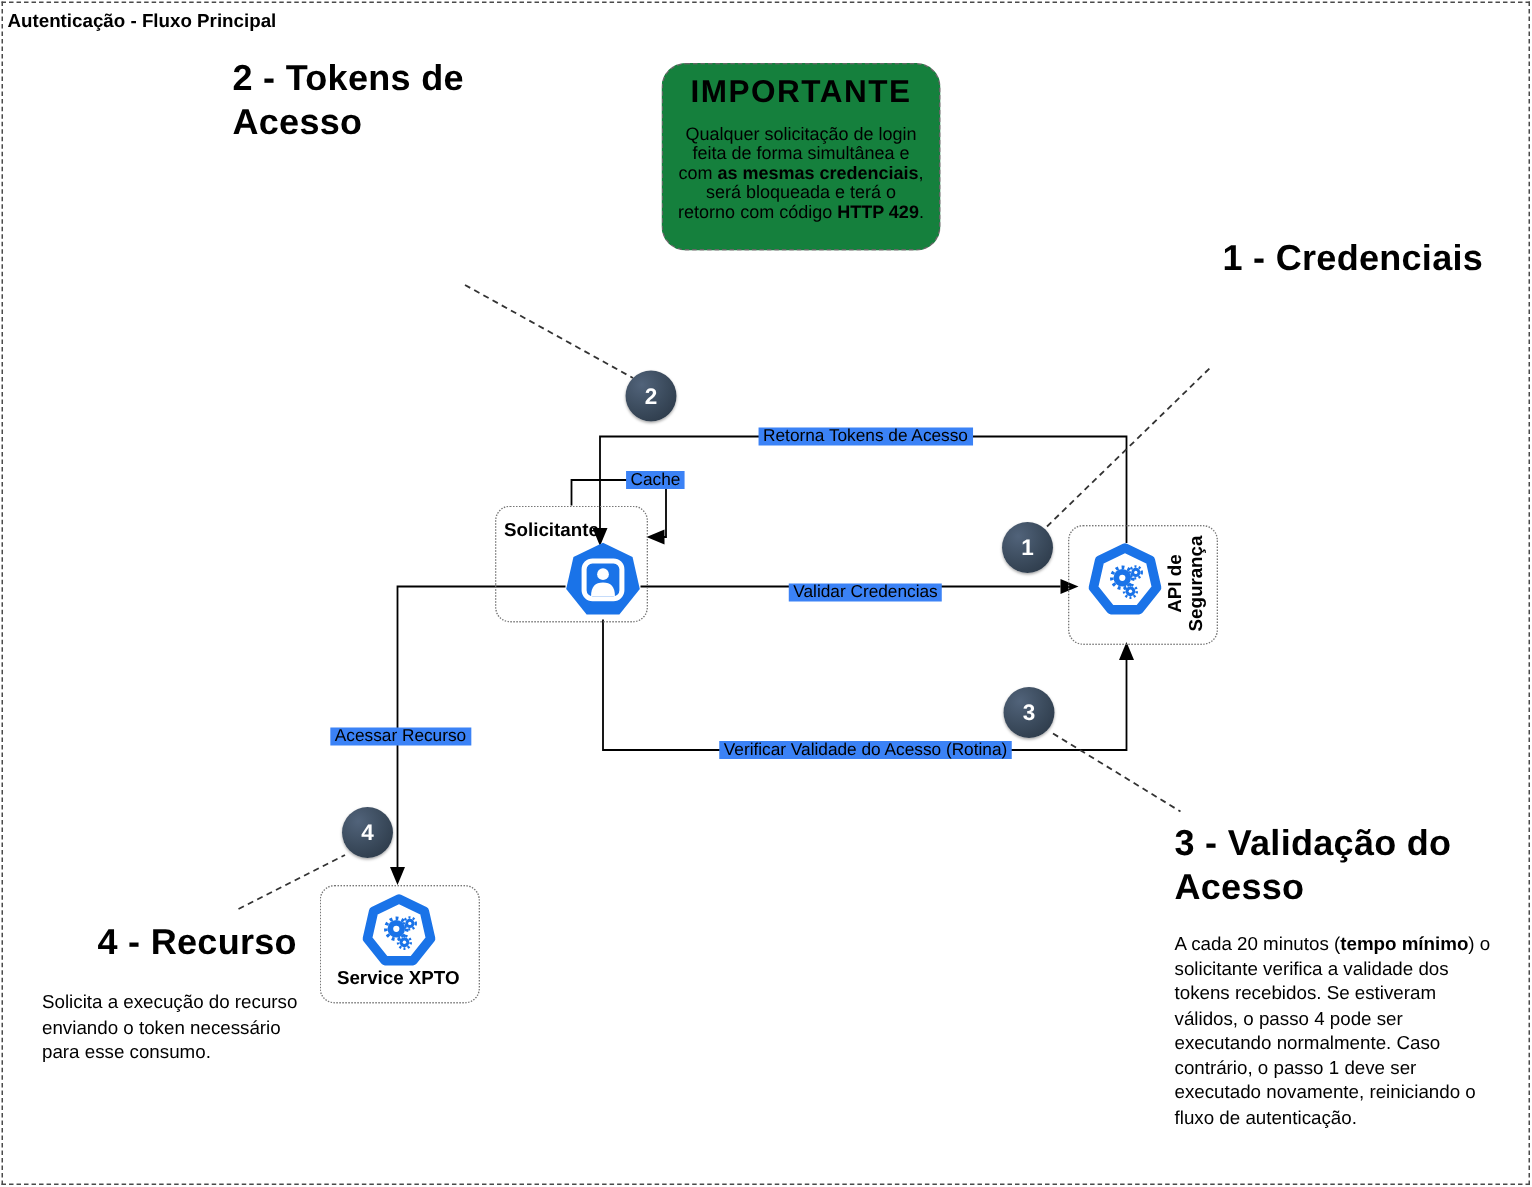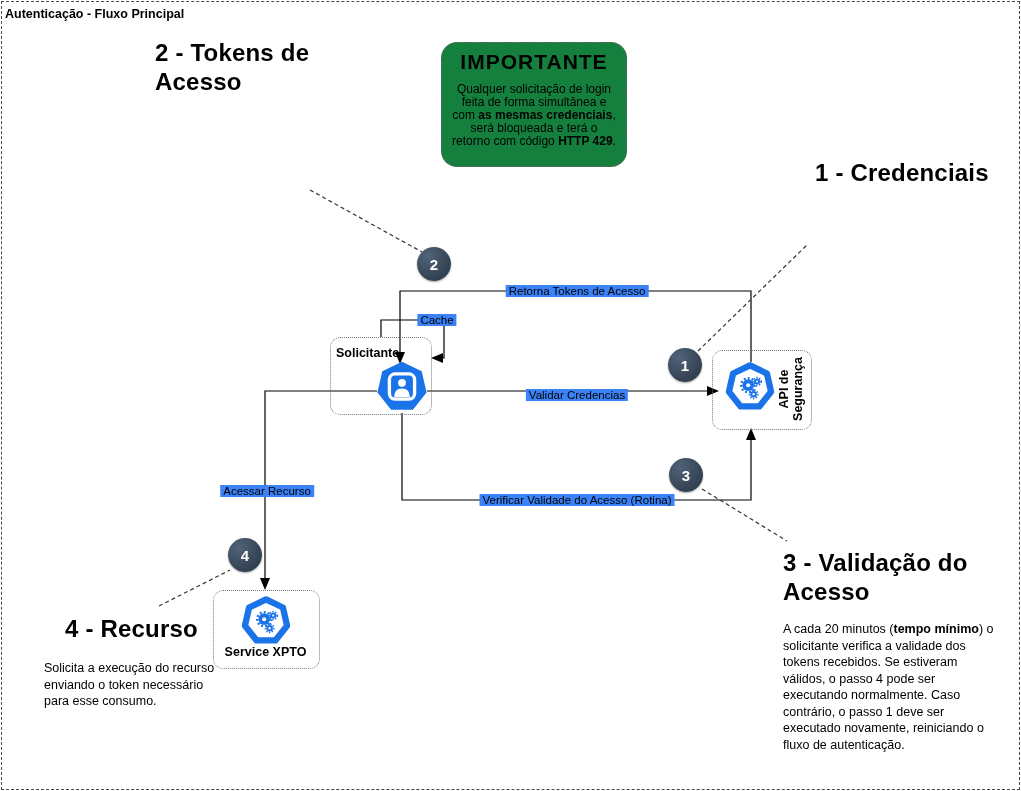--- a/index.html
+++ b/index.html
@@ -141,14 +141,14 @@
     <div class="important-title">IMPORTANTE</div>
     <div class="important-body"><span>Qualquer solicitação de login feita de forma simultânea e com </span><span class="b">as mesmas credenciais</span><span>, será bloqueada e terá o retorno com código </span><span class="b">HTTP 429</span><span>.</span></div>
   </div>
 
   <div class="note-title" style="left:815px; top:158px;">1 - Credenciais</div>
 
   <div class="note-title" style="left:783px; top:548px; width:200px;">3 - Validação do Acesso</div>
   <div class="note-body" style="left:783px; top:621px; width:212px;"><span>A cada 20 minutos (</span><span class="b">tempo mínimo</span><span>) o solicitante verifica a validade dos tokens recebidos. Se estiveram válidos, o passo 4 pode ser executando normalmente. Caso contrário, o passo 1 deve ser executado novamente, reiniciando o fluxo de autenticação.</span></div>
 
   <div class="note-title" style="left:28px; top:614px;margin-left:37px;">4 - Recurso</div>
-  <div class="note-body" style="left:44px; top:660px; width:180px;">Solicita a execução do recurso enviando o token necessário para esse consumo.</div>
+  <div class="note-body" style="left:28px; top:660px; width:180px;">Solicita a execução do recurso enviando o token necessário para esse consumo.</div>
 </div>
 
 </body></html>

